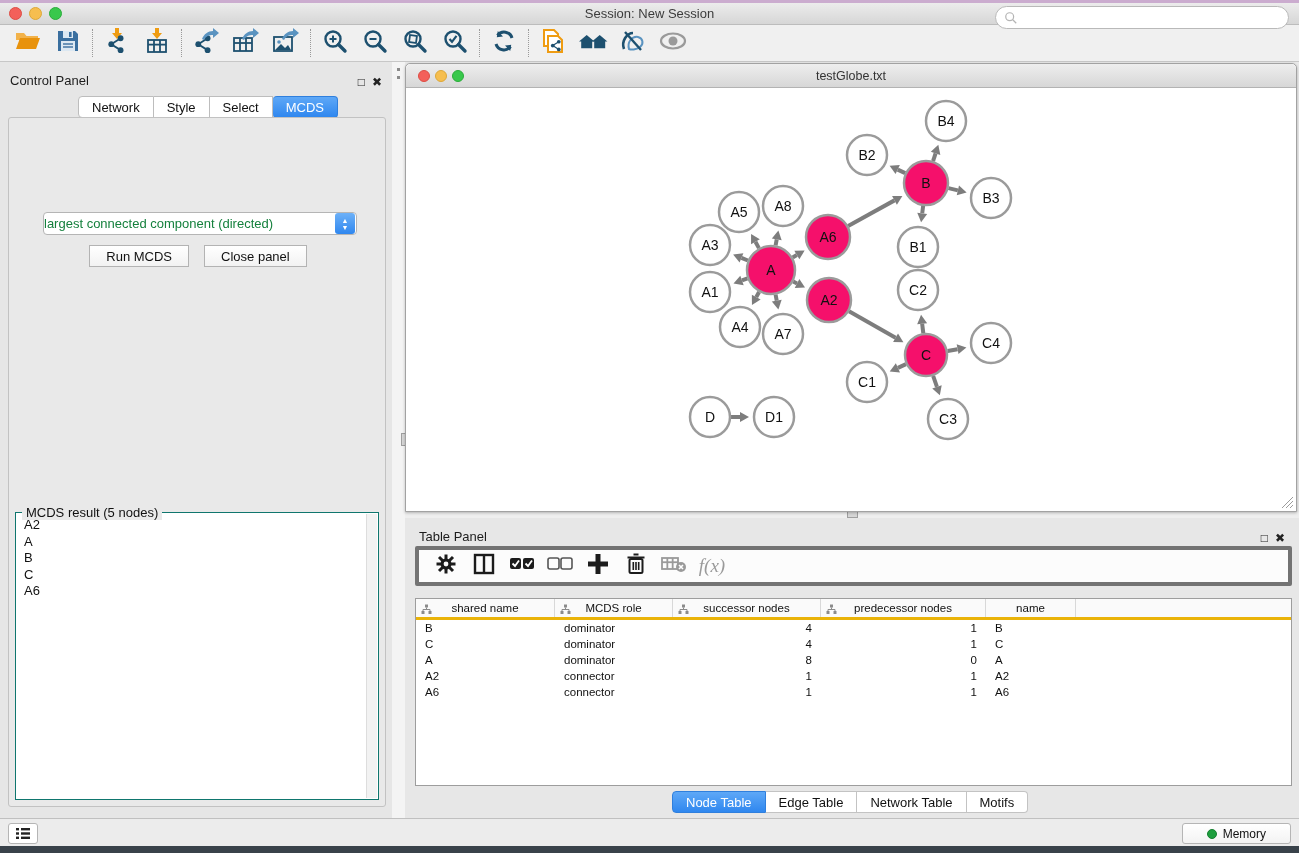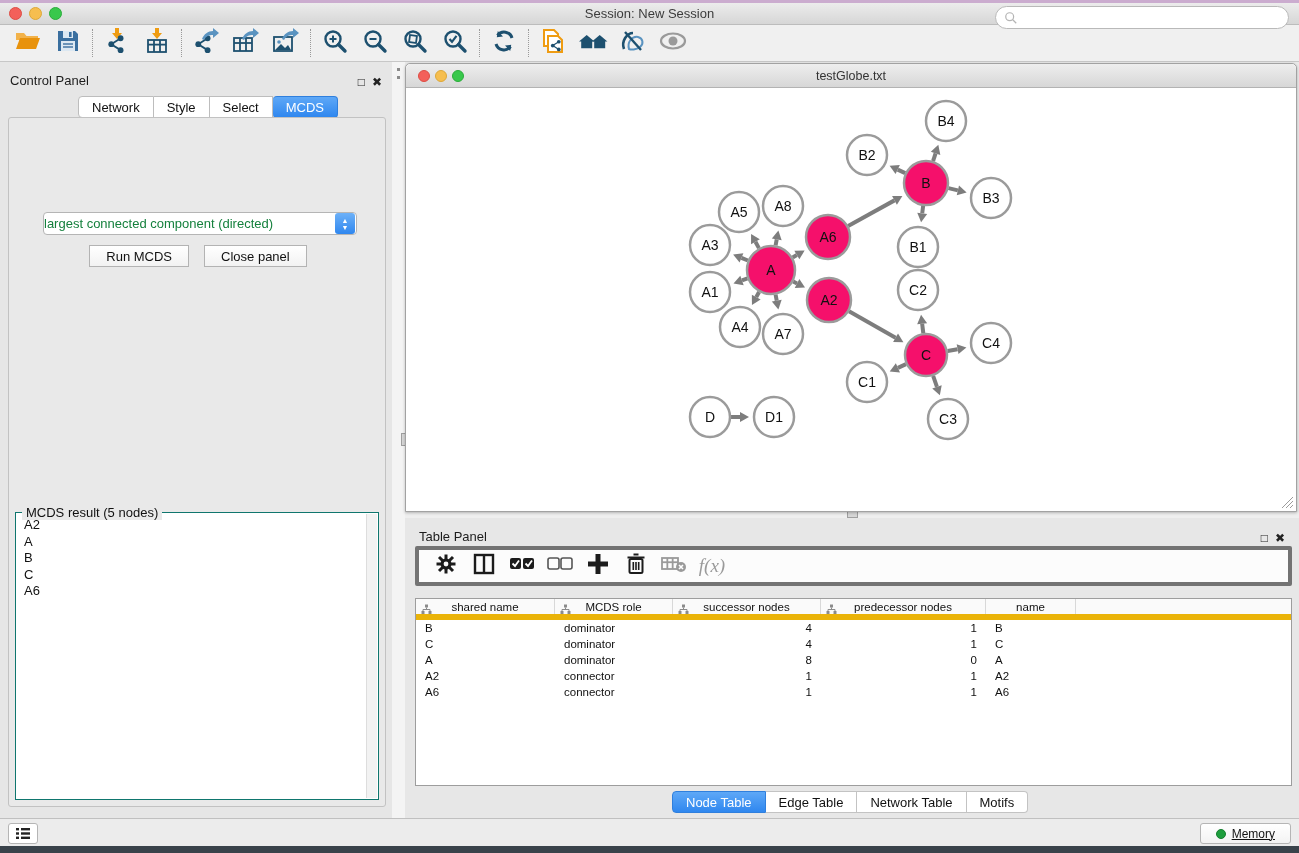--- a/index.html
+++ b/index.html
@@ -78,21 +78,21 @@
 
   
   #table-panel { left:405px; top:518px; width:894px; height:300px; background:#e7e7e7; }
   #tp-toolbar { position:absolute; left:10px; top:28px; width:877px; height:40px;
     background:#fcfcfc; border:4px solid #737373; border-radius:2px;
     display:flex; align-items:center; padding-left:8px; }
   .tp-icon { width:38px; height:34px; display:flex; align-items:center; justify-content:center; }
   .fx-label { font-family:"Liberation Serif", serif; font-style:italic; font-size:19px; color:#9a9a9a; }
   #tp-table { position:absolute; left:10px; top:80px; width:877px; height:188px;
     background:#fff; border:1px solid #9d9d9d; overflow:hidden; }
-  #tp-header { display:flex; height:21px; background:#fafafa; border-bottom:6px solid #eab308; }
+  #tp-header { display:flex; height:21px; background:#fafafa; border-bottom:3px solid #eab308; }
   .th-cell { position:relative; border-right:1px solid #d8d8d8; display:flex;
     align-items:center; justify-content:center; font-size:11.5px; color:#111; }
   .th-cell svg { position:absolute; left:5px; top:5px; }
   .tr-row { display:flex; height:16px; align-items:center; }
   .td-cell { font-size:11.5px; color:#111; white-space:nowrap; overflow:hidden; }
   .td-left { text-align:left; padding-left:9px; }
   .td-right { text-align:right; padding-right:9px; }
 
   #tp-tabs { position:absolute; left:267px; top:273px; display:flex; }
   .tp-tab { height:22px; padding:0 13px; background:#fff; border:1px solid #c3c3c3; border-left:none;
@@ -100,23 +100,23 @@
   .tp-tab:first-child { border-left:1px solid #c3c3c3; border-radius:4px 0 0 4px; }
   .tp-tab:last-child { border-radius:0 4px 4px 0; }
   .tp-tab.active { background:linear-gradient(#5ea8f7,#2f87ef); border-color:#2f7fdd; color:#fff; }
 
   
   #status-bar { left:0; top:818px; width:1299px; height:28px; background:#ececec;
     border-top:1px solid #c0c0c0; }
   #status-left-btn { position:absolute; left:8px; top:4px; width:30px; height:21px;
     background:#fff; border:1px solid #b5b5b5; border-radius:3px;
     display:flex; align-items:center; justify-content:center; }
-  #memory-btn { position:absolute; right:8px; top:4px; height:21px; padding:0 15px;
+  #memory-btn { position:absolute; right:8px; top:4px; height:21px; padding:0 24px;
     background:linear-gradient(#ffffff,#f3f3f3); border:1px solid #b5b5b5; border-radius:3px;
-    display:flex; align-items:center; gap:6px; font-size:12px; color:#111;text-decoration:underline; }
+    display:flex; align-items:center; gap:6px; font-size:12px; color:#111; }
   #memory-dot { width:10px; height:10px; border-radius:50%; background:#1e9e3e; border:1px solid #15802f; }
   #bottom-strip { left:0; top:846px; width:1299px; height:7px; background:#39424a; }
 </style>
 </head>
 <body>
 
 <div id="top-strip" class="abs"></div>
 
 <div id="titlebar" class="abs">
   <span class="traffic t-red" style="left:9px"></span>

